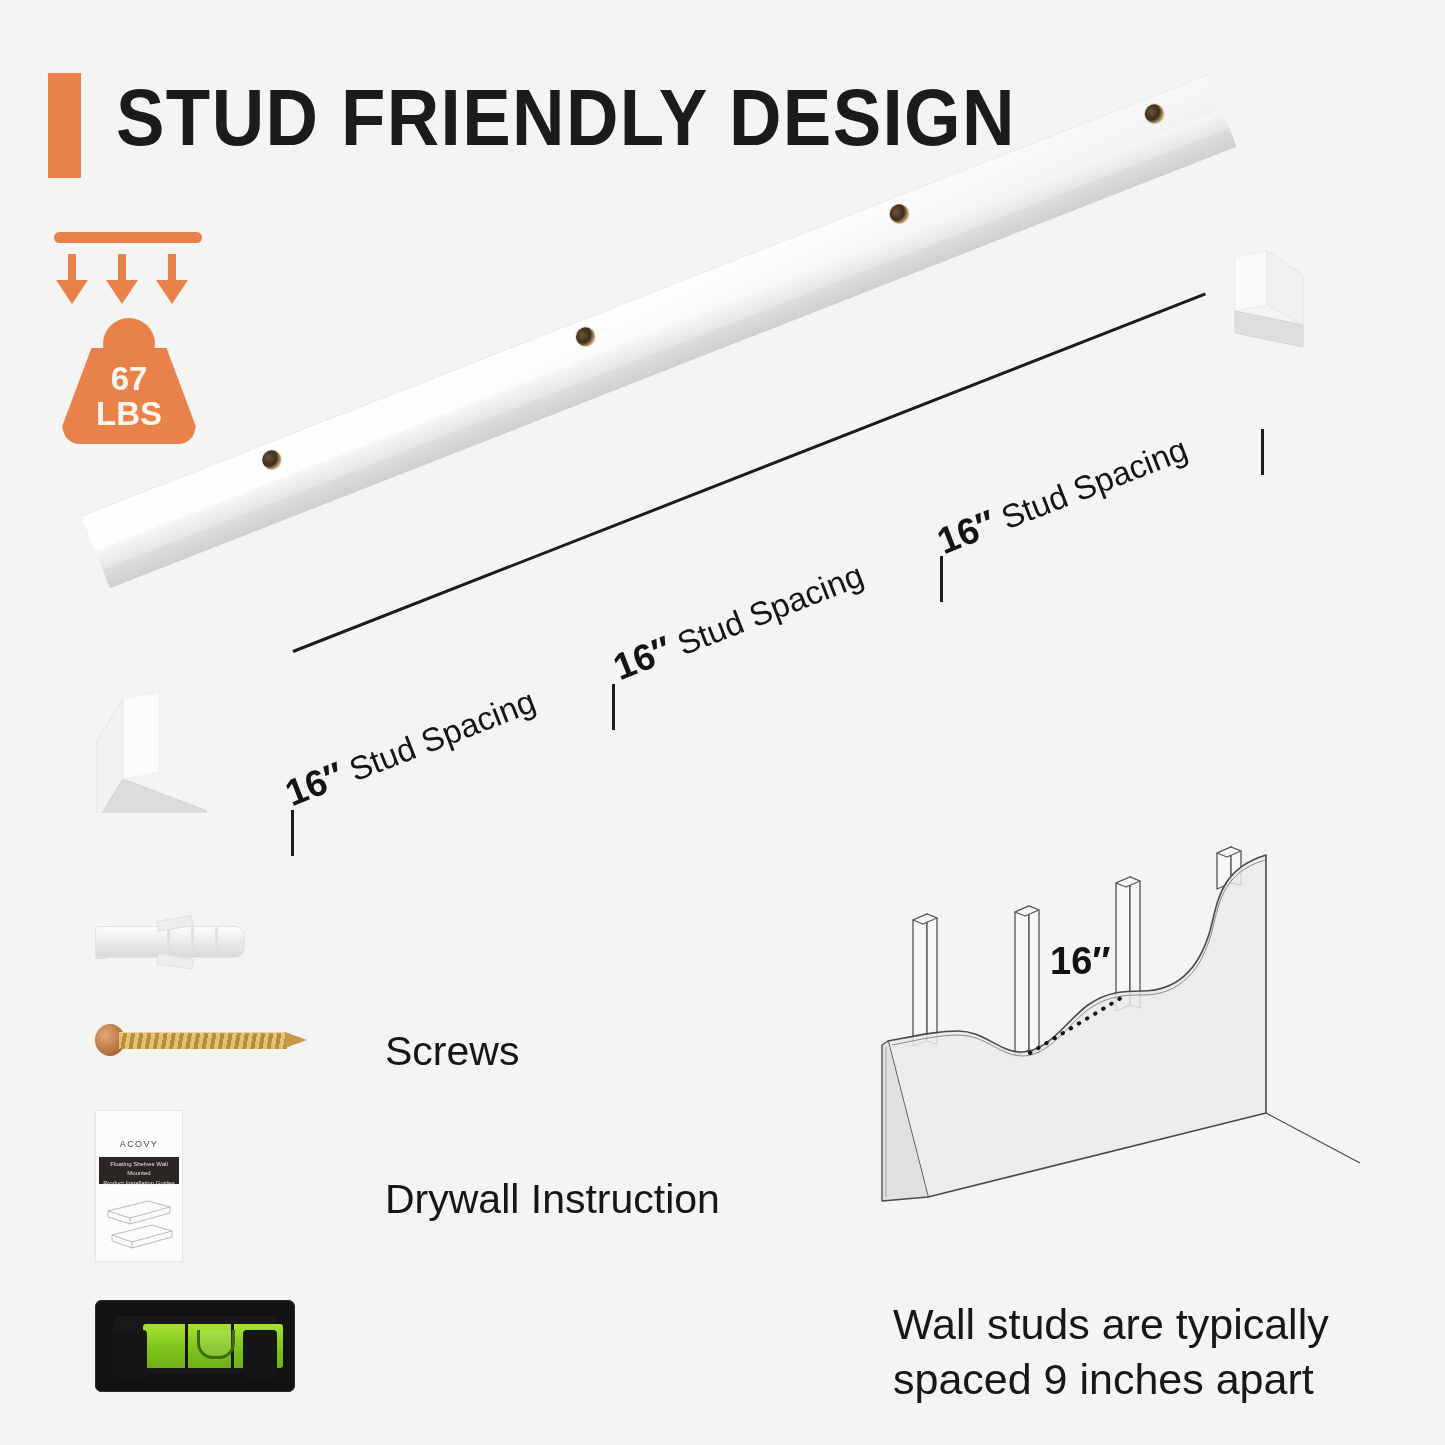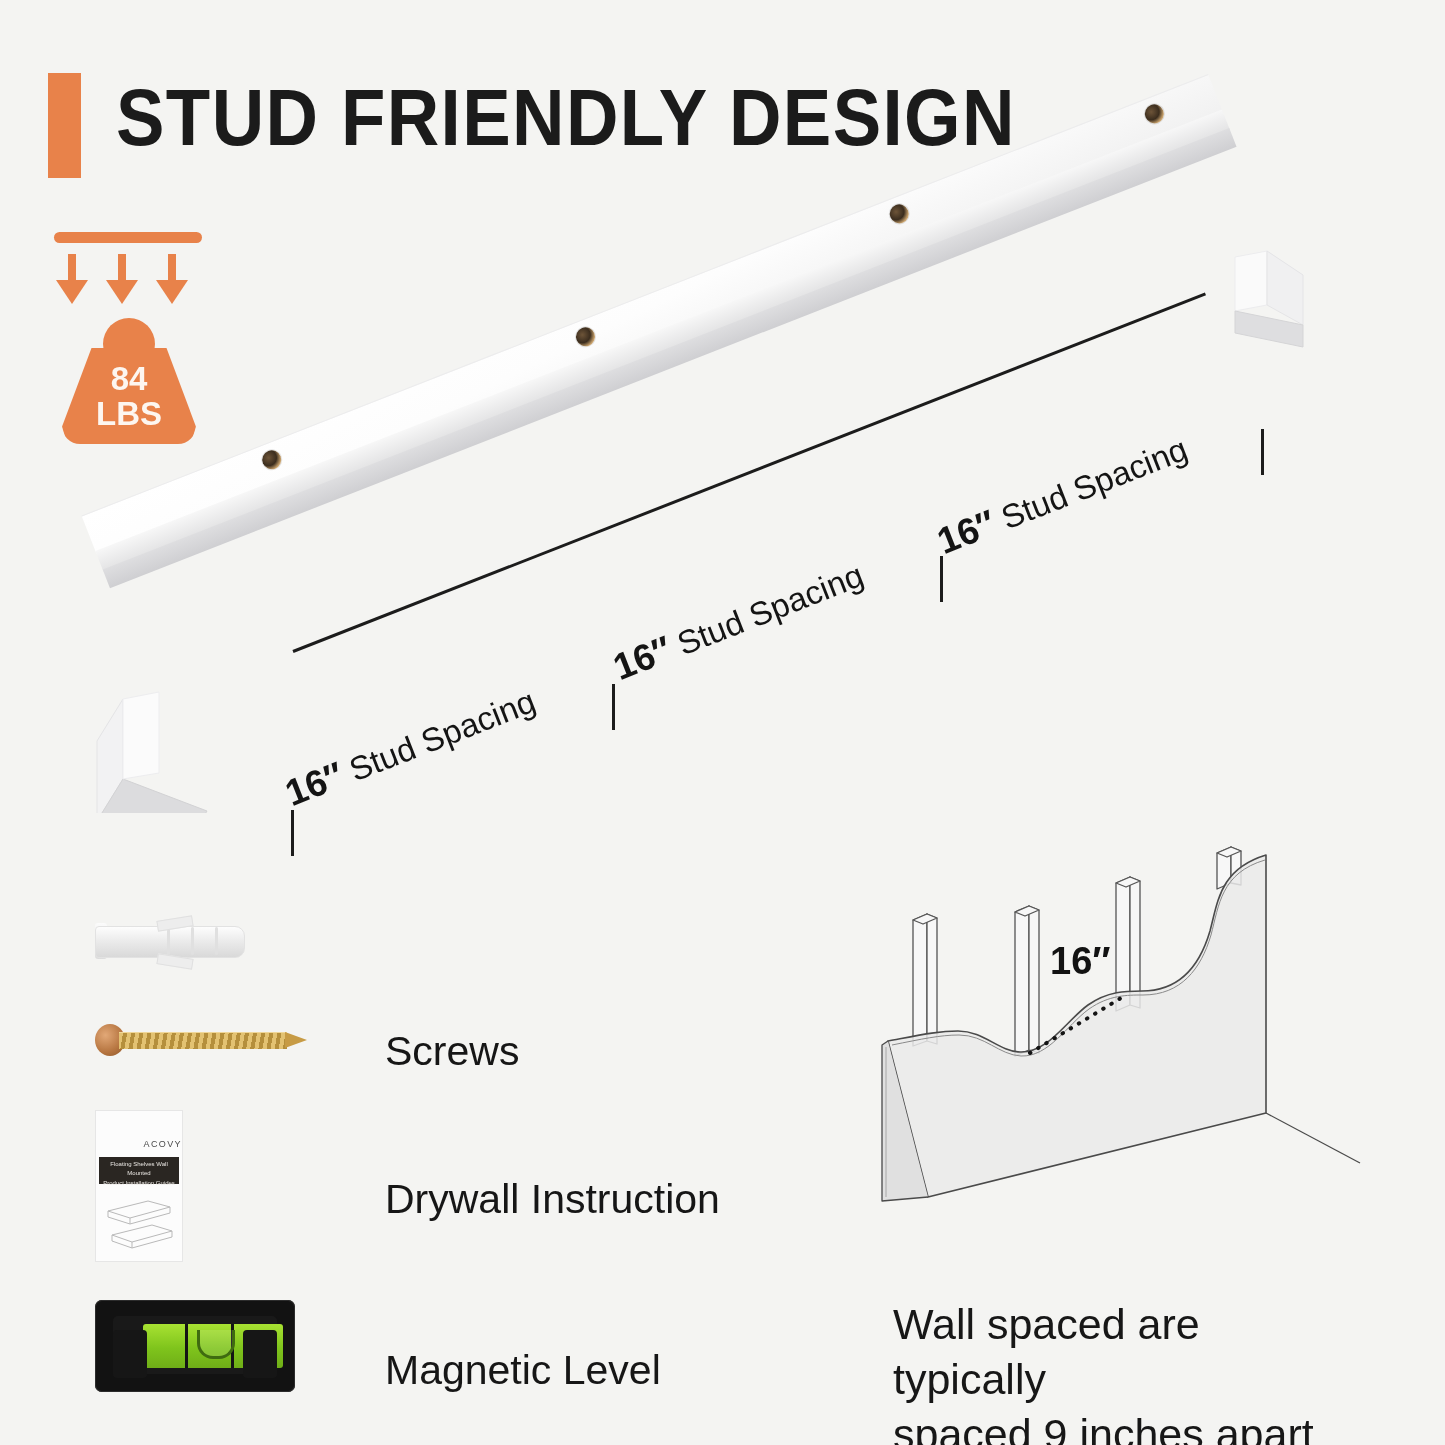--- a/index.html
+++ b/index.html
@@ -158,21 +158,21 @@
     border-top:8px solid transparent;border-bottom:8px solid transparent;
     border-left:22px solid #c79b45;
   }
 
   
   .booklet{
     position:absolute;width:86px;height:150px;background:#fcfcfc;
     border:1px solid #e6e6e6;
   }
   .booklet .brand{
-    position:absolute;top:28px;width:100%;text-align:right;
+    position:absolute;top:28px;width:100%;text-align:center;
     font-size:9px;letter-spacing:1.4px;color:#4a4a4a;
     font-family:"Liberation Sans",sans-serif;
   }
   .booklet .banner{
     position:absolute;left:3px;top:46px;width:80px;height:27px;background:#2a2622;
     padding:3px 2px;box-sizing:border-box;
   }
   .booklet .banner div{
     color:#e9e6e2;font-size:6px;line-height:1.55;text-align:center;
     font-family:"Liberation Sans",sans-serif;
@@ -230,21 +230,21 @@
         <div class="head"></div>
       </div>
     <div class="arrow a3">
         <div class="shaft"></div>
         <div class="head"></div>
       </div>
     <div class="weight">
       <div class="handle"></div>
       <div class="body"></div>
       <div class="txt">
-        <div>84</div>
+        <div>67</div>
         <div>LBS</div>
       </div>
     </div>
   </div>
 
   <div class="shelf-area">
     <div class="shelf-wrap">
 
       <div class="plank">
         <div class="top-face"></div>
@@ -327,21 +327,20 @@
   <div class="acc level r4">
     <div class="inner">
       <div class="vial"></div>
       <div class="seg" style="left:72px;"></div>
       <div class="seg" style="left:118px;"></div>
       <div class="bubble"></div>
       <div class="cap" style="left:0;"></div>
       <div class="cap" style="left:130px;"></div>
     </div>
   </div>
-  <div class="acc-label l4">Magnetic Level</div>
 
   <div class="wall-diagram">
     <svg width="490" height="430" viewBox="0 0 490 430">
       <g stroke="#555" stroke-width="1.3" fill="none" stroke-linejoin="round">
 
         <g fill="#f7f7f7">
           <polygon points="33,75 47,69 47,196 33,201"></polygon>
           <polygon points="47,69 57,73 57,199 47,196"></polygon>
           <polygon points="33,75 43,79 57,73 47,69"></polygon>
 
@@ -378,17 +377,17 @@
 
         <path d="M386,268 L480,318" stroke="#4a4a4a" stroke-width="1.3"></path>
       </g>
 
       <line x1="150" y1="208" x2="246" y2="150" stroke="#141414" stroke-width="4" stroke-linecap="round" stroke-dasharray="0.5 9"></line>
     </svg>
     <div style="position:absolute;left:170px;top:95px;font-family:'Liberation Sans',sans-serif;font-weight:700;font-size:38px;color:#121212;">16″</div>
   </div>
 
   <div class="wall-caption">
-    <div>Wall spaced are typically</div>
+    <div>Wall studs are typically</div>
     <div>spaced 9 inches apart</div>
   </div>
 
 </div>
 
 </body></html>

